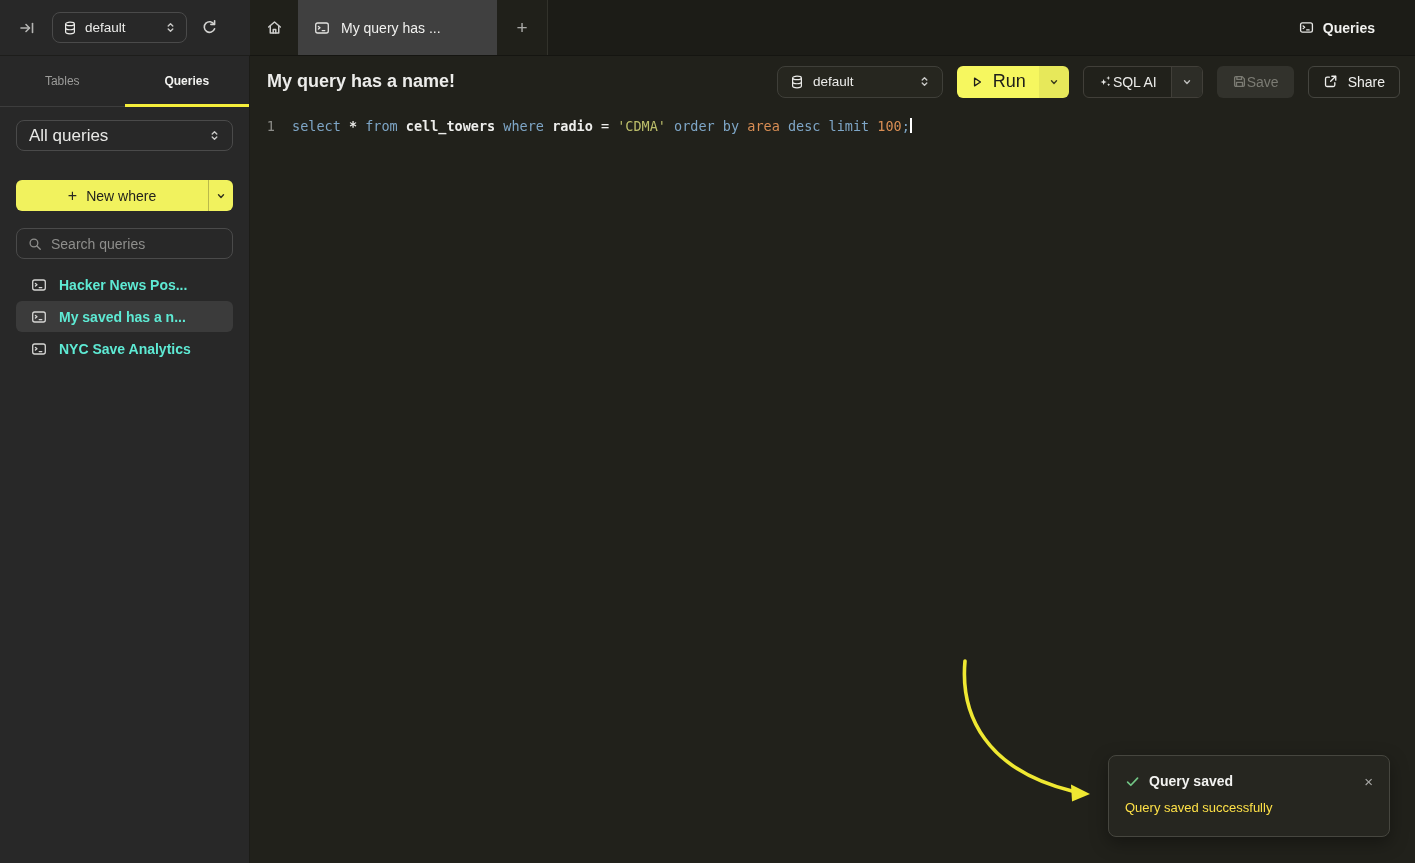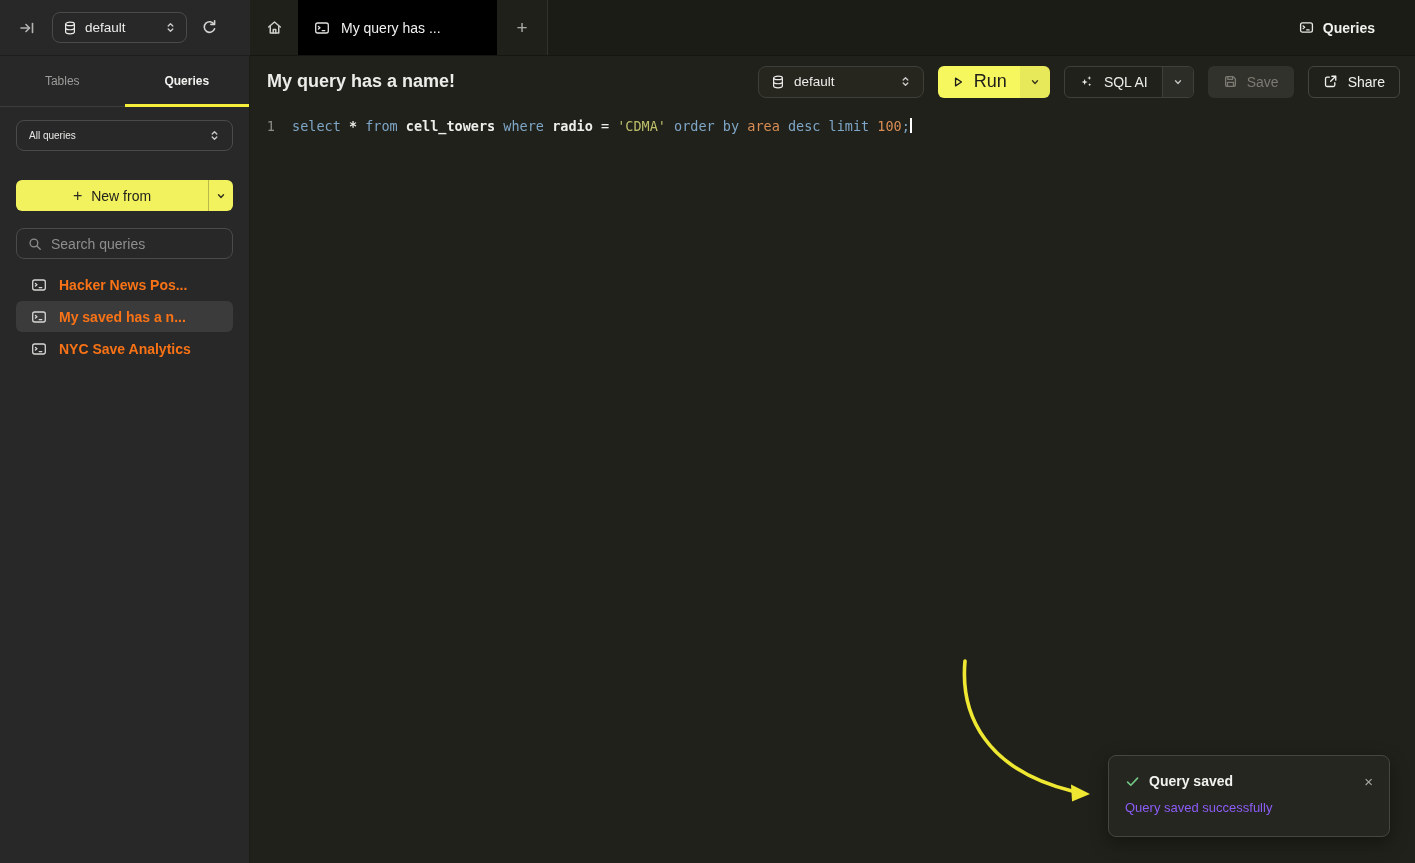--- a/index.html
+++ b/index.html
@@ -29,21 +29,21 @@
   .conn-select .updown { margin-left: auto; color: #C9C9C7; }
   .refresh-btn { margin-left: 14px; color: #D2D2D0; cursor: pointer; }
 
   .tabstrip {
     position: absolute; left: 250px; top: 0; right: 0; height: 56px;
     background: #1C1C17; border-bottom: 1px solid #151511;
     display: flex; align-items: stretch;
   }
   .home-tab { width: 48px; background: #20201A; display: flex; align-items: center; justify-content: center; color: #CDCDCB; cursor: pointer; }
   .editor-tab {
-    width: 199px; background: #000000; display: flex; align-items: center;
+    width: 199px; background: #404040; display: flex; align-items: center;
     padding: 0 16px; gap: 11px; cursor: pointer;
   }
   .editor-tab .tab-label { font-size: 14px; font-weight: 500; color: #F1F1EF; white-space: nowrap; }
   .editor-tab .t-icon { color: #E2E2E0; }
   .newtab-btn {
     width: 51px; background: #20201A; border-right: 1px solid #32322B;
     display: flex; align-items: center; justify-content: center;
     color: #A9A9A7; font-size: 19px; cursor: pointer; font-weight: 300;
   }
   .topbar-spacer { flex: 1; }
@@ -66,21 +66,21 @@
   }
   .sidebar-tab.active { color: #F2F2F0; font-weight: 600; }
   .sidebar-tab.active::after {
     content: ""; position: absolute; left: 0; right: 0; bottom: -1px; height: 3px;
     background: #F5EE3B;
   }
   .sidebar-body { padding: 13px 16px 0 16px; }
   .filter-select {
     height: 31px; border: 1px solid #4A4A4A; border-radius: 8px;
     display: flex; align-items: center; padding: 0 12px;
-    font-size: 10px; color: #E8E8E6; cursor: pointer;
+    font-size: 17px; color: #E8E8E6; cursor: pointer;
   }
   .filter-select .updown { margin-left: auto; color: #C9C9C7; }
   .new-query-btn {
     margin-top: 29px; height: 31px; border-radius: 6px; background: #F1F25E;
     display: flex; align-items: stretch; overflow: hidden; cursor: pointer;
   }
   .nq-main {
     flex: 1; display: flex; align-items: center; justify-content: center; gap: 9px;
     color: #23231D; font-size: 14px; font-weight: 500;
   }
@@ -95,21 +95,21 @@
   }
   .search-box input {
     flex: 1; border: none; outline: none; background: transparent;
     color: #E8E8E6; font-size: 14px; font-family: "Liberation Sans", sans-serif;
   }
   .search-box input::placeholder { color: #8E8E8C; }
   .query-list { margin-top: 10px; display: flex; flex-direction: column; gap: 1px; }
   .query-item {
     height: 31px; border-radius: 6px; display: flex; align-items: center;
     padding: 0 15px; gap: 12px; cursor: pointer;
-    font-size: 14px; font-weight: 600; color: #f97316; white-space: nowrap;
+    font-size: 14px; font-weight: 600; color: #5eead4; white-space: nowrap;
   }
   .query-item .t-icon { color: #D6D6D4; flex: none; }
   .query-item.active { background: #3B3B3B; }
 
   
   .main { position: absolute; left: 250px; top: 56px; right: 0; bottom: 0; background: #21211B; }
   .editor-header {
     height: 51px; display: flex; align-items: center;
     padding-left: 17px; padding-right: 15px;
   }
@@ -125,30 +125,30 @@
   .run-main {
     width: 82px; background: #F6F75F; display: flex; align-items: center; justify-content: center;
     gap: 9px; color: #20201A; font-size: 18px; font-weight: 500;
   }
   .run-chevron { width: 30px; background: #E7E85A; display: flex; align-items: center; justify-content: center; color: #3C3C1E; }
   .sqlai-btn {
     height: 32px; border: 1px solid #413F39; border-radius: 6px; overflow: hidden;
     display: flex; align-items: stretch; cursor: pointer;
   }
   .sqlai-main {
-    display: flex; align-items: center; padding: 0 14px; gap: 10px;
+    display: flex; align-items: center; padding: 0 14px; 
     color: #ECECEA; font-size: 14px; font-weight: 500;
   }
   .sqlai-chevron {
     width: 31px; background: #2D2D27; border-left: 1px solid #413F39;
     display: flex; align-items: center; justify-content: center; color: #BCBCBA;
   }
   .save-btn {
     height: 32px; border-radius: 6px; background: #32322C;
-    display: flex; align-items: center; padding: 0 15px; gap: 9px;
+    display: flex; align-items: center; padding: 0 15px; 
     color: #7B7B73; font-size: 14px; font-weight: 500; cursor: default;
   }
   .share-btn {
     height: 32px; border: 1px solid #45453F; border-radius: 6px; background: transparent;
     display: flex; align-items: center; padding: 0 14px; gap: 10px;
     color: #F0F0EE; font-size: 14px; font-weight: 500; cursor: pointer;
   }
 
   .code-area { margin-top: 9px; font-family: "DejaVu Sans Mono", monospace; font-size: 13.5px; line-height: 20px; }
   .code-row { display: flex; padding-left: 13px; }
@@ -163,21 +163,21 @@
 
   
   .toast {
     position: absolute; left: 1108px; top: 755px; width: 282px; height: 82px;
     background: #262620; border: 1px solid #46463F; border-radius: 8px;
     box-shadow: 0 6px 18px rgba(0,0,0,0.35); z-index: 5;
   }
   .toast-head { display: flex; align-items: center; margin: 17px 16px 0 16px; gap: 9px; }
   .toast-title { font-size: 14px; font-weight: 700; color: #F2F2F0; }
   .toast-close { margin-left: auto; color: #A8A8A6; font-size: 15px; line-height: 1; cursor: pointer; }
-  .toast-msg { margin: 11px 16px 8px 16px; font-size: 13px; color: #8b5cf6; }
+  .toast-msg { margin: 11px 16px 8px 16px; font-size: 13px; color: #fde047; }
   .check-icon { color: #72C585; }
 
   
   .arrow-overlay { position: absolute; left: 0; top: 0; width: 1415px; height: 863px; pointer-events: none; z-index: 4; }
 </style>
 </head>
 <body>
 
 <div class="topbar-left">
   <span class="collapse-btn">
@@ -262,21 +262,21 @@
       <span class="updown">
         <svg width="11" height="11" viewBox="0 0 12 12" fill="none" stroke="currentColor" stroke-width="1.5" stroke-linecap="round" stroke-linejoin="round">
           <path d="M3.5 4.4 6 1.9l2.5 2.5"></path>
             <path d="M3.5 7.6 6 10.1l2.5-2.5"></path>
         </svg>
       </span>
     </div>
     <div class="new-query-btn">
       <div class="nq-main">
         <span class="nq-plus">+</span>
-        <span>New from</span>
+        <span>New where</span>
       </div>
       <div class="nq-chevron">
         <span>
           <svg width="10" height="10" viewBox="0 0 12 12" fill="none" stroke="currentColor" stroke-width="1.7" stroke-linecap="round" stroke-linejoin="round">
             <path d="M3 4.5 6 7.7 9 4.5"></path>
           </svg>
         </span>
       </div>
     </div>
     <div class="search-box">

